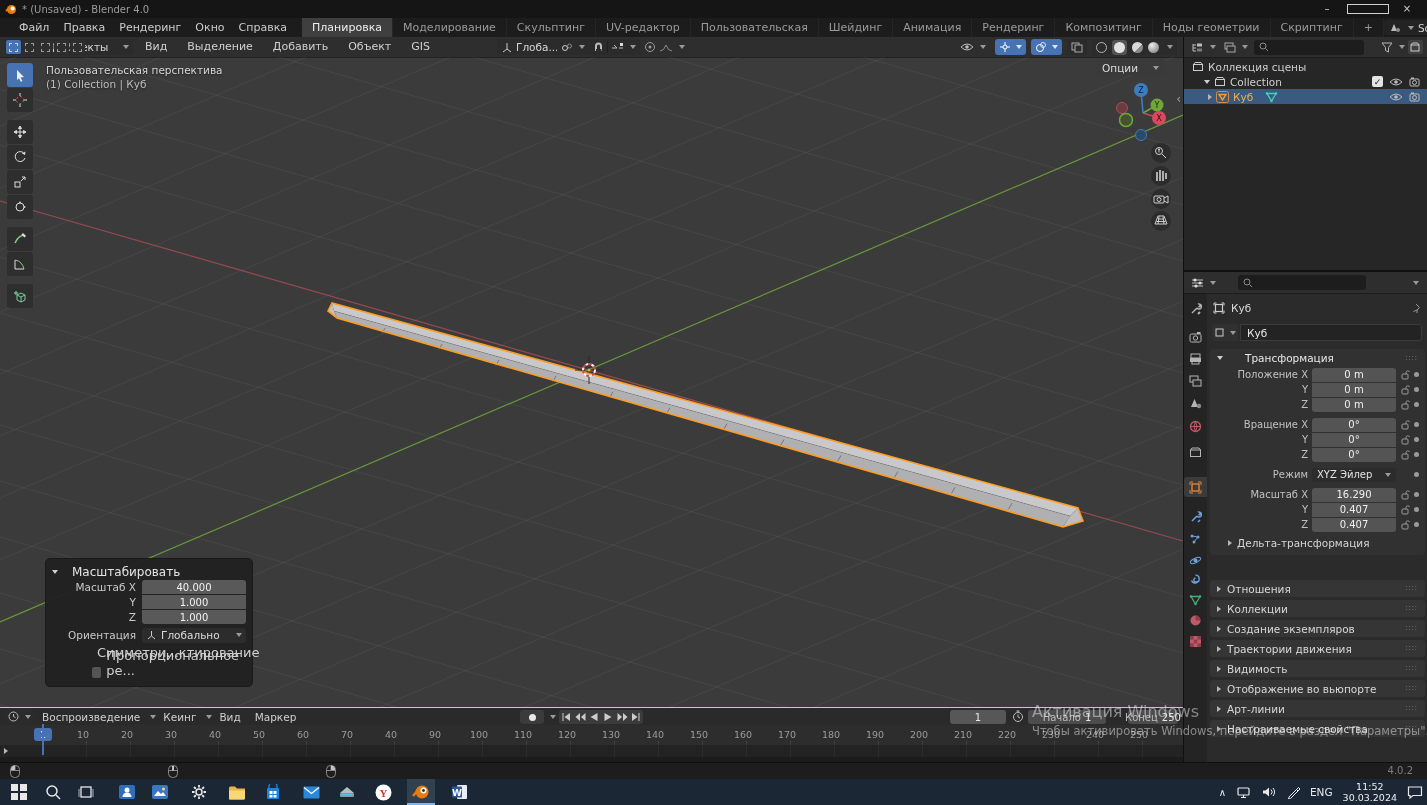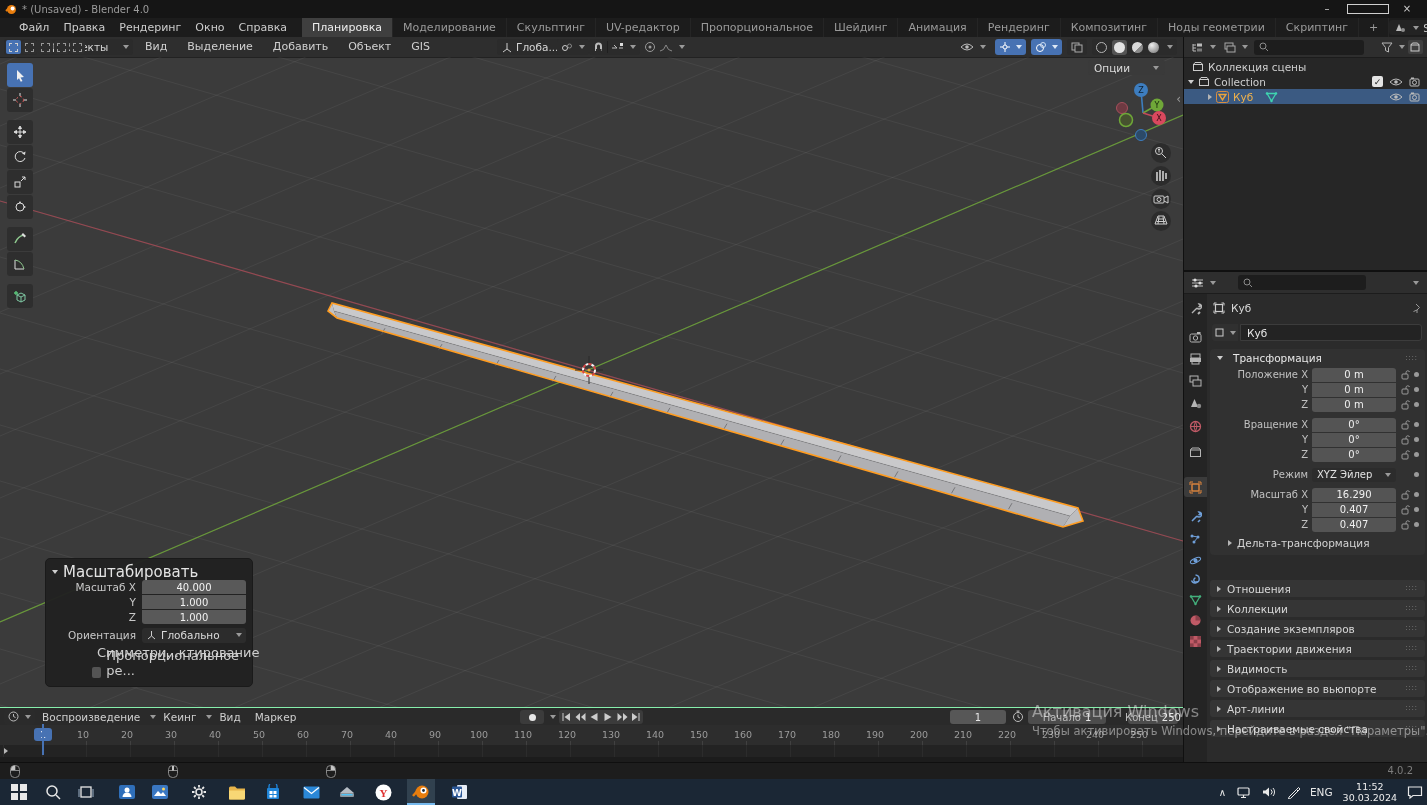--- a/index.html
+++ b/index.html
@@ -35,25 +35,25 @@
   .vp-overlay-text .l2{color:#bdbdbd}
   
   .toolcol{position:absolute;left:7px;top:26px;width:26px}
   .tbtn{width:26px;height:24px;background:#2e2e2e;border-radius:3px;margin-bottom:1px;display:flex;align-items:center;justify-content:center}
   .tbtn.active{background:#4772b3}
   .tgap{height:7px}
   .selmodes{position:absolute;left:6px;top:3px;display:flex;gap:1px}
   .smbtn{width:15px;height:14px;background:#2e2e2e;border-radius:2px;display:flex;align-items:center;justify-content:center}
   .smbtn.active{background:#4772b3}
   .dashsq{width:7px;height:7px;border:1px dashed #cfcfcf}
-  .opts-btn{position:absolute;right:18px;top:23px;background:#3a3a3a;border-radius:3px;height:15px;display:flex;align-items:center;padding:0 6px;gap:20px;color:#dcdcdc;font-size:10.5px}
+  .opts-btn{position:absolute;right:18px;top:23px;background:#3a3a3a;border-radius:3px;height:15px;display:flex;align-items:center;padding:0 6px;gap:12px;color:#dcdcdc;font-size:10.5px}
   .collapse-arrow{position:absolute;right:2px;top:55px;color:#9a9a9a;font-size:12px}
   
   .opnl{position:absolute;left:45px;top:521px;width:208px;background:rgba(33,33,33,.96);border:1px solid #1a1a1a;border-radius:5px;padding:5px 6px 8px 6px;box-sizing:border-box}
-  .opnl-title{display:flex;align-items:center;gap:5px;color:#e4e4e4;font-size:15px;height:16px}
+  .opnl-title{display:flex;align-items:center;gap:14px;color:#e4e4e4;font-size:12px;height:16px}
   .oprow{display:flex;align-items:center;height:14px;margin-bottom:1px}
   .oprow .lbl{flex:0 0 84px;text-align:right;padding-right:6px;color:#c9c9c9;font-size:10.5px}
   .oprow .fld{width:112px;height:14px;background:#595959;color:#f2f2f2;font-size:10px;display:flex;align-items:center;justify-content:center}
   .r-top{border-radius:3px 3px 0 0}.r-bot{border-radius:0 0 3px 3px}
   .opdrop{width:112px;height:15px;background:#2c2c2c;border-radius:3px;display:flex;align-items:center;gap:4px;padding:0 4px;box-sizing:border-box;color:#dcdcdc;font-size:10.5px}
   .opchk{display:flex;align-items:flex-end;height:15px;margin-top:3px;margin-left:40px;gap:5px;color:#cfcfcf;font-size:13px}
   .chkbox{width:11px;height:11px;background:#545454;border-radius:2px}
   
   .timeline{position:absolute;left:0;top:707px;width:1183px;height:55px;background:#262626;border-top:1px solid #86efac}
   .tl-header{position:absolute;left:0;top:0;width:100%;height:17px;background:#2a2a2a;display:flex;align-items:center}
@@ -82,21 +82,21 @@
   .pr-header{position:absolute;left:0;top:0;width:100%;height:22px;background:#2e2e2e;display:flex;align-items:center;gap:6px;padding:0 5px;box-sizing:border-box;border-bottom:1px solid #1c1c1c}
   .tabstrip{position:absolute;left:0;top:22px;width:23px;height:470px;background:#242424}
   .ptab{position:absolute;left:0;width:23px;height:20px;display:flex;align-items:center;justify-content:center}
   .ptab.active{background:#3b3b3b;border-radius:3px 0 0 3px}
   .prcontent{position:absolute;left:23px;top:22px;width:221px;height:470px;background:#2b2b2b}
   .crumb{position:absolute;left:6px;top:8px;display:flex;align-items:center;gap:6px;color:#d8d8d8;font-size:10.5px;width:208px}
   .namerow{position:absolute;left:5px;top:30px;width:210px;height:17px;display:flex;gap:2px}
   .nameicon{width:26px;height:17px;background:#303030;border-radius:3px 0 0 3px;display:flex;align-items:center;justify-content:center;gap:2px}
   .namefld{flex:1;background:#232323;border:1px solid #3c3c3c;border-radius:0 3px 3px 0;display:flex;align-items:center;padding:0 6px;color:#e6e6e6;font-size:10.5px}
   .panel{position:absolute;left:3px;top:55px;width:215px;background:#313131;border-radius:4px;padding-bottom:4px}
-  .pnl-head{display:flex;align-items:center;gap:10px;height:18px;padding:0 7px;color:#e8e8e8;font-size:10.5px}
+  .pnl-head{display:flex;align-items:center;gap:22px;height:18px;padding:0 7px;color:#e8e8e8;font-size:10.5px}
   .dots{margin-left:auto;color:#6e6e6e;font-size:8px;letter-spacing:1px}
   .trow{display:flex;align-items:center;height:15px;padding-right:5px;gap:4px;margin-bottom:0px}
   .trow .lbl{flex:0 0 98px;text-align:right;color:#c0c0c0;font-size:10px}
   .trow .fld{width:84px;height:14px;background:#545454;color:#f0f0f0;font-size:10px;display:flex;align-items:center;justify-content:center}
   .trow .drop{width:84px;height:14px;background:#2c2c2c;border-radius:3px;color:#e2e2e2;font-size:10px;display:flex;align-items:center;padding:0 5px;box-sizing:border-box}
   .dot-anim{width:5px;height:5px;border-radius:50%;background:#9a9a9a}
   .gapr{height:5px}
   .subsect{display:flex;align-items:center;gap:5px;height:16px;padding-left:18px;color:#d4d4d4;font-size:10.5px;margin-top:3px}
   .sect{position:absolute;left:3px;width:215px;height:17px;background:#353535;border-radius:3px;display:flex;align-items:center;gap:6px;padding:0 7px;box-sizing:border-box;color:#d8d8d8;font-size:10.5px}
   
@@ -139,21 +139,21 @@
   <span class="menu-item">Файл</span>
   <span class="menu-item">Правка</span>
   <span class="menu-item">Рендеринг</span>
   <span class="menu-item">Окно</span>
   <span class="menu-item">Справка</span>
   <div class="ws-tabs">
     <span class="ws-tab active">Планировка</span>
     <span class="ws-tab">Моделирование</span>
     <span class="ws-tab">Скульптинг</span>
     <span class="ws-tab">UV-редактор</span>
-    <span class="ws-tab">Пропорциональное</span>
+    <span class="ws-tab">Пользовательская</span>
     <span class="ws-tab">Шейдинг</span>
     <span class="ws-tab">Анимация</span>
     <span class="ws-tab">Рендеринг</span>
     <span class="ws-tab">Композитинг</span>
     <span class="ws-tab">Ноды геометрии</span>
     <span class="ws-tab">Скриптинг</span>
     <span class="ws-tab">+</span>
   </div>
   <div style="margin-left:auto;display:flex;gap:6px;padding-right:2px">
     <div class="idblock">
@@ -397,20 +397,24 @@
         <span class="dashsq" style="border-color:#999"></span>
       </span>
     <span class="smbtn">
         <span class="dashsq" style="border-color:#999"></span>
       </span>
     <span class="smbtn">
         <span class="dashsq" style="border-color:#999"></span>
       </span>
   </div>
 
+  <div class="vp-overlay-text">
+    <div>Пользовательская перспектива</div>
+    <div class="l2">(1) Collection | Куб</div>
+  </div>
 
   <div class="toolcol">
     <div class="tbtn active">
         <svg width="13" height="13">
           <path d="M3 1 L10 8 L6.5 8.5 L8.5 12 L6.8 12.8 L5 9.3 L3 11 Z" fill="#f0f0f0"></path>
         </svg>
       </div>
     <div class="tbtn">
         <svg width="14" height="14">
           <circle cx="7" cy="7" r="3.5" fill="none" stroke="#d65c5c" stroke-dasharray="2 2"></circle>
@@ -649,21 +653,21 @@
           </svg>
       </div>
     </div>
     <div class="ol-row" style="top:22px;padding-left:8px">
       <svg width="12" height="11">
           <rect x="1.5" y="3.5" width="9" height="6" fill="none" stroke="#ccc"></rect>
           <path d="M1.5 3.5 L3 1.5 H9 L10.5 3.5" fill="none" stroke="#ccc"></path>
         </svg>
       <span>Коллекция сцены</span>
     </div>
-    <div class="ol-row" style="top:37px;padding-left:4px">
+    <div class="ol-row" style="top:37px;padding-left:20px">
       <span class="car-d"></span>
       <svg width="12" height="11">
           <rect x="1.5" y="3.5" width="9" height="6" fill="none" stroke="#ccc"></rect>
           <path d="M1.5 3.5 L3 1.5 H9 L10.5 3.5" fill="none" stroke="#ccc"></path>
         </svg>
       <span>Collection</span>
       <span class="ol-right">
         <span style="width:11px;height:11px;background:#e4e4e4;border-radius:2px;color:#222;font-size:9px;display:flex;align-items:center;justify-content:center">✓</span>
         <svg width="14" height="10">
             <path d="M1 5 Q7 -1 13 5 Q7 11 1 5 Z" fill="none" stroke="#bbb"></path>

